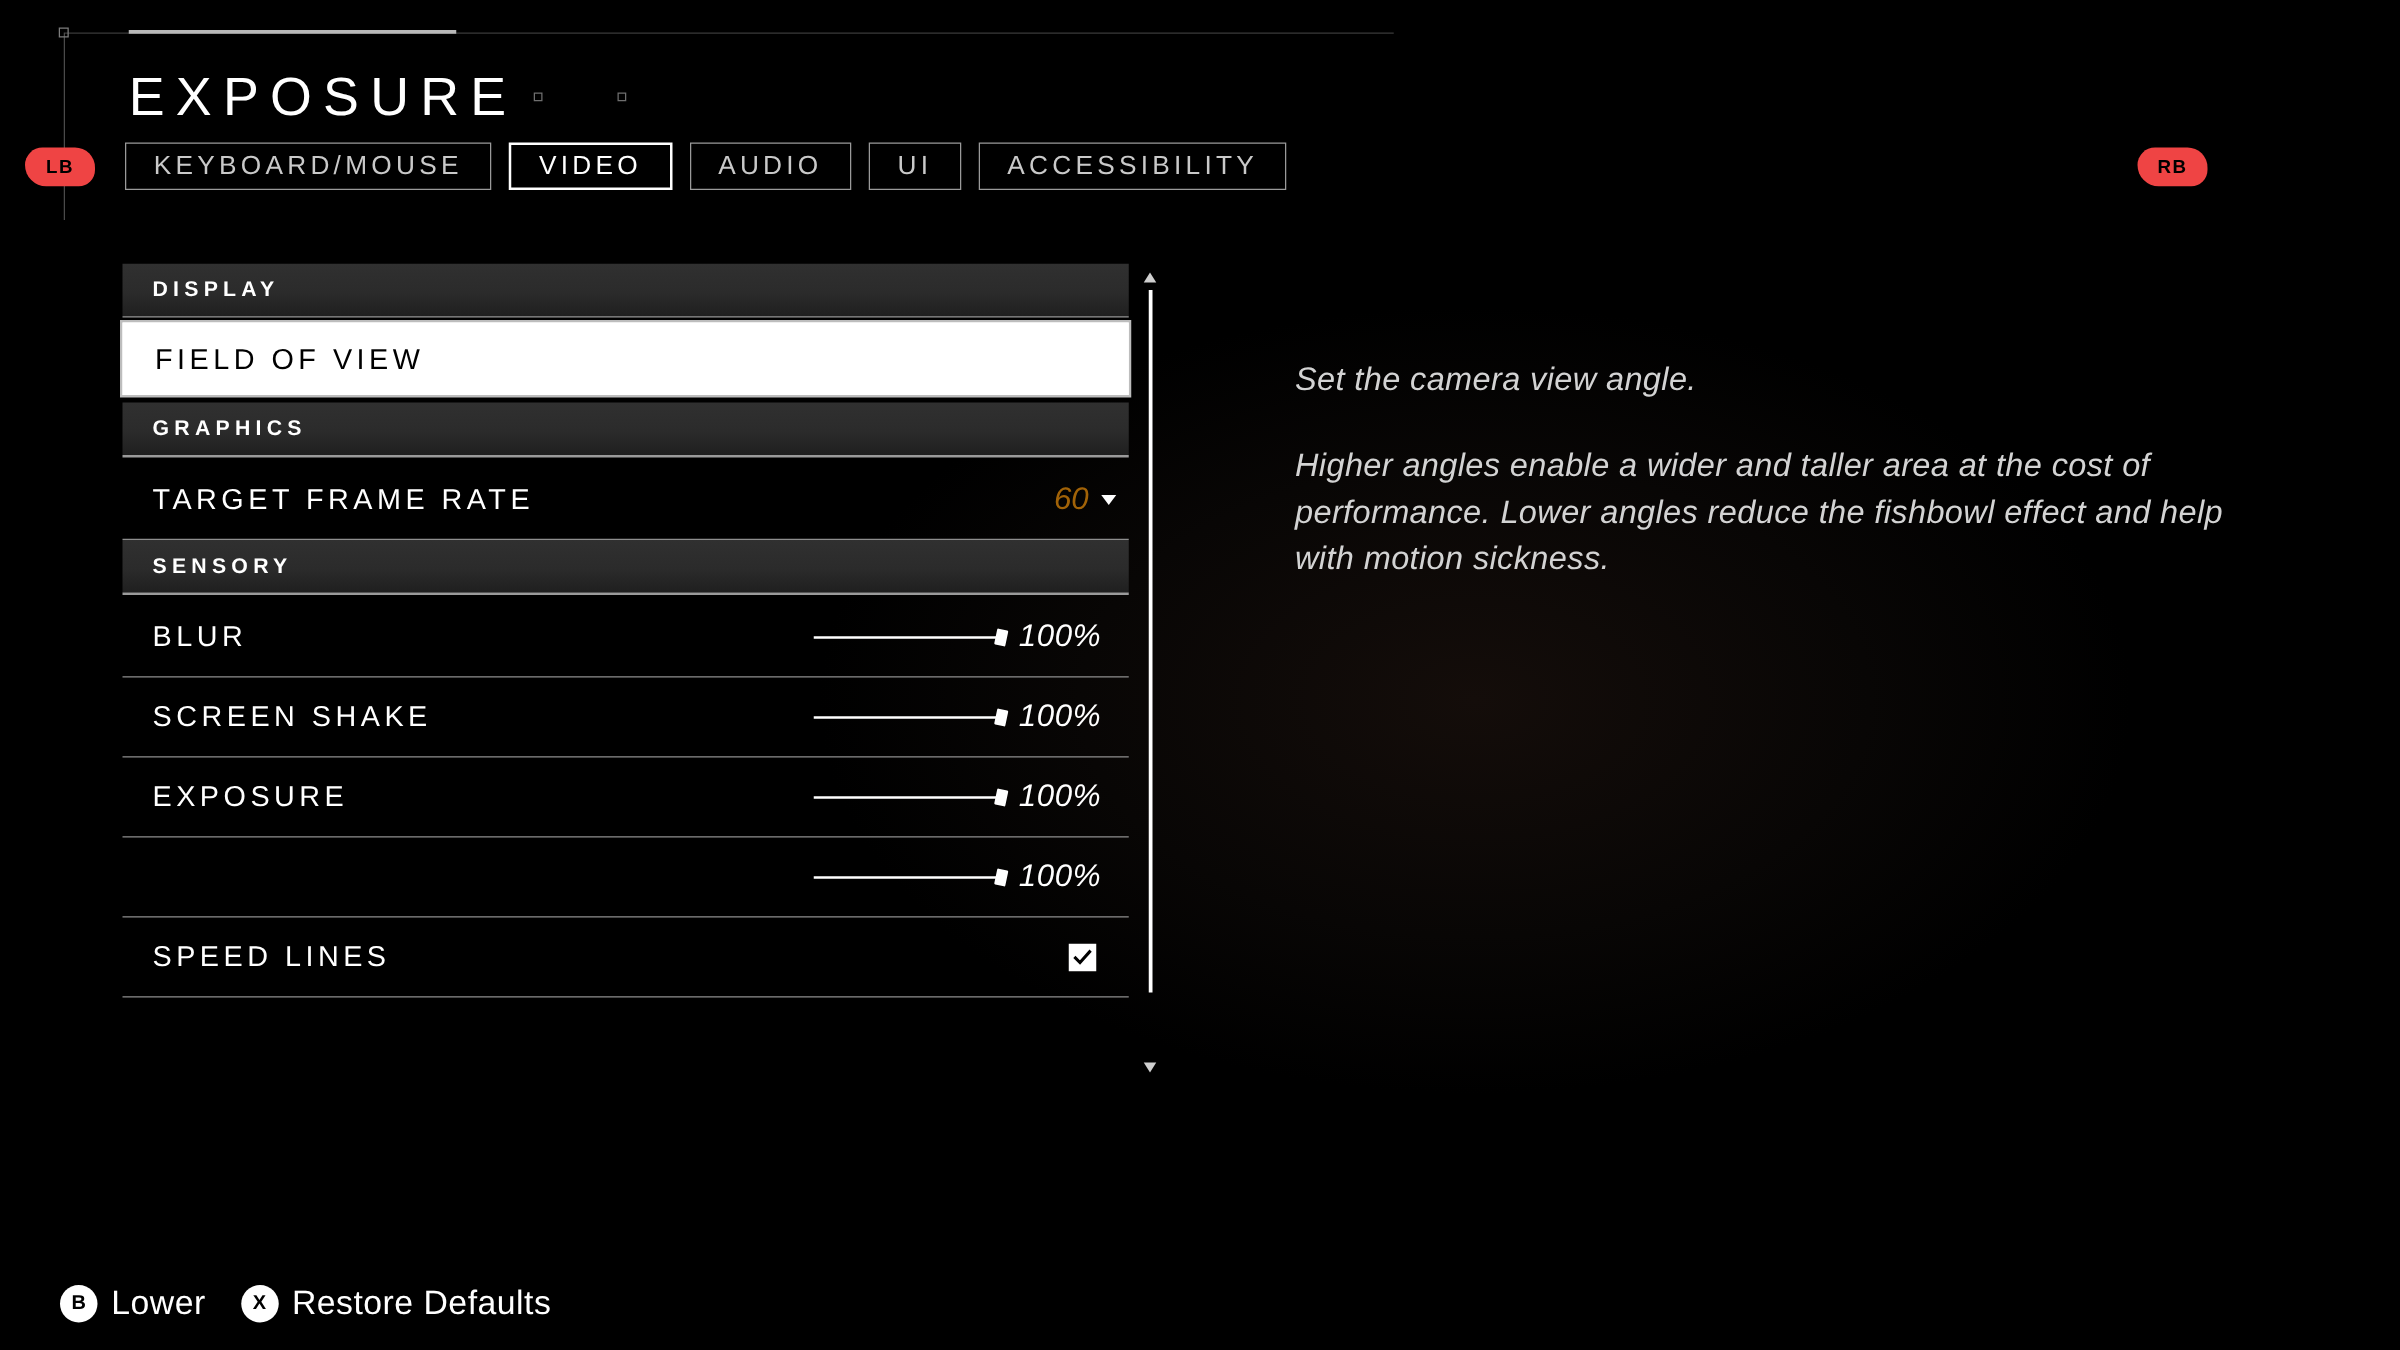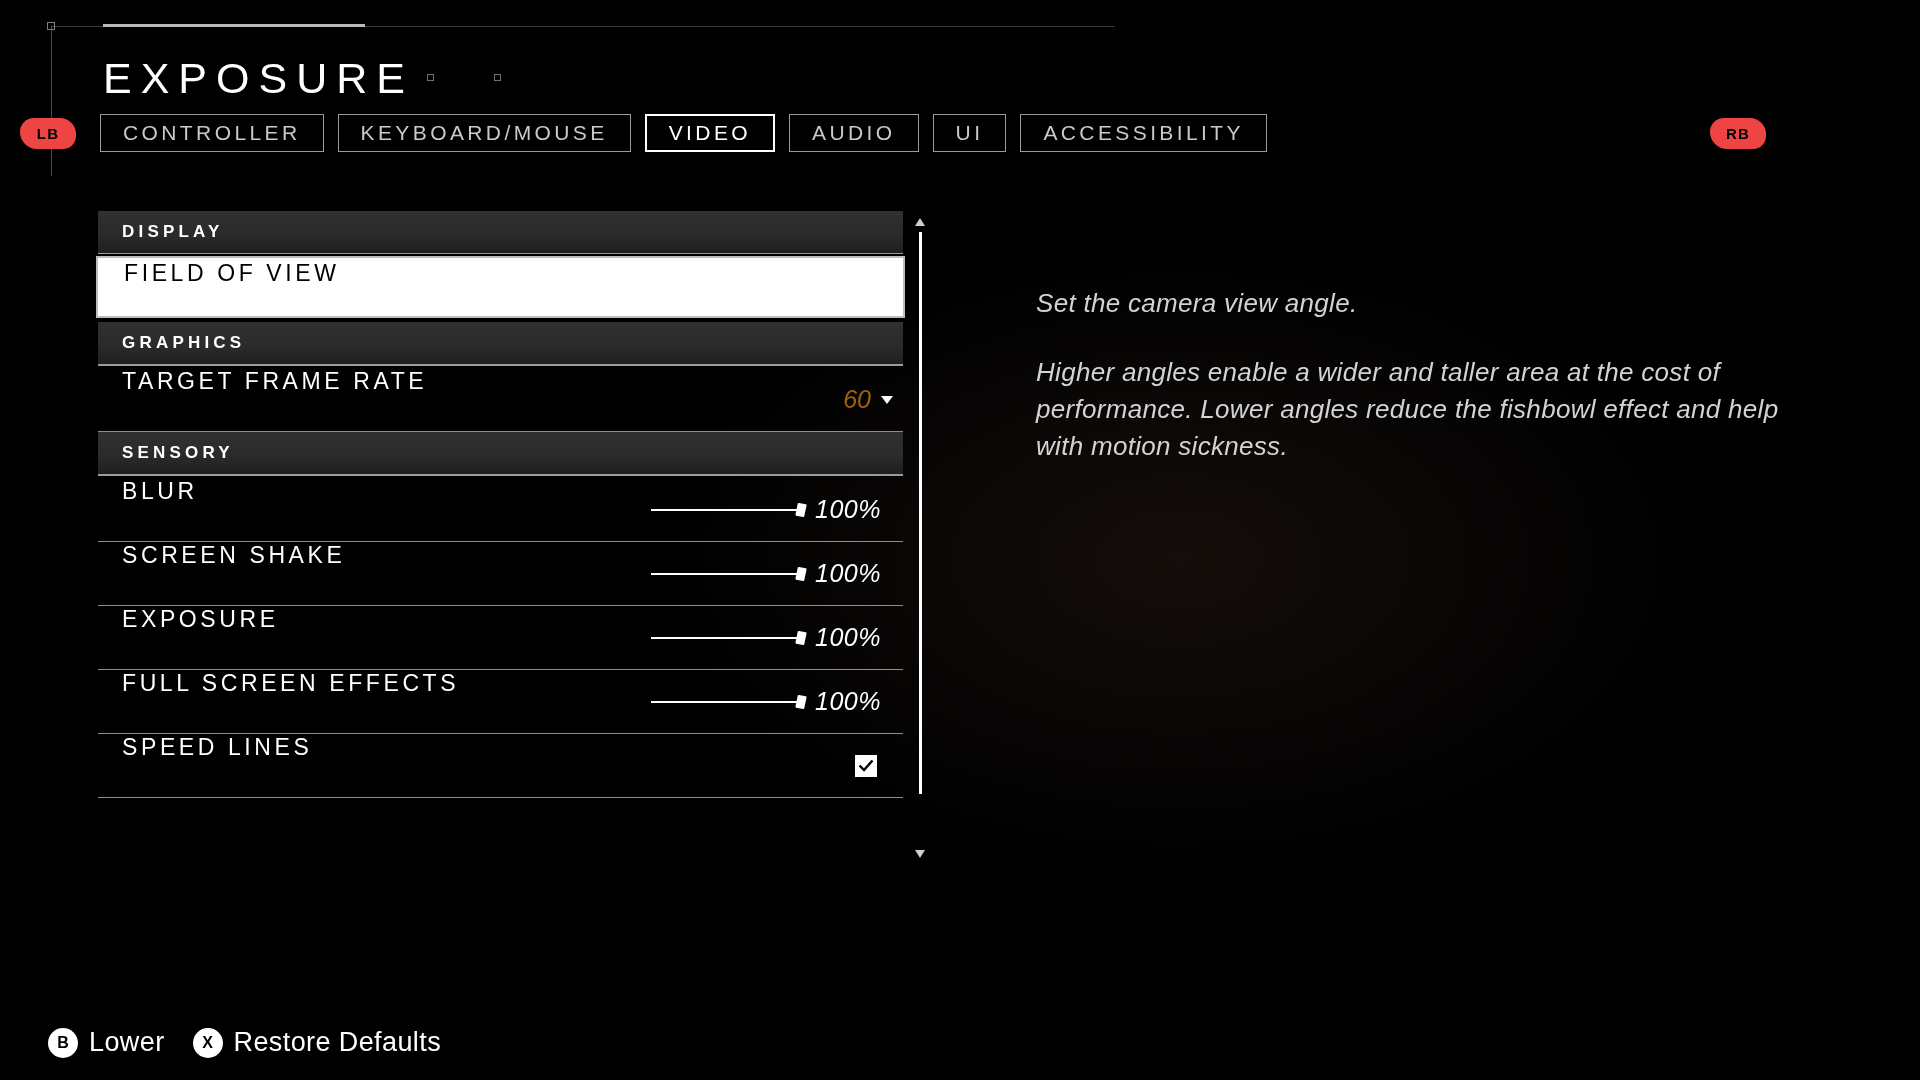--- a/index.html
+++ b/index.html
@@ -79,21 +79,21 @@
   .bumper.rb { left: 1710px; }
 
   
   .settings-panel {
     position: absolute; left: 98px; top: 211px;
     width: 805px;
   }
   .row {
     position: relative;
     height: 64px;
-    display: flex; 
+    display: flex; align-items: center;
   }
   .row-label {
     font-size: 23px; letter-spacing: 3.6px; color: #ffffff;
     padding-left: 24px; white-space: nowrap;
     font-weight: 400;
   }
   .section {
     height: 44px;
     background: linear-gradient(180deg, #303030 0%, #2b2b2b 55%, #1f1f1f 100%);
     border-bottom: 2px solid #9b9b9b;
@@ -234,21 +234,20 @@
 <div class="deco-sq"></div>
 <div class="title-dot d1"></div>
 <div class="title-dot d2"></div>
 
 <div class="page-title">EXPOSURE</div>
 
 <div class="bumper lb">LB</div>
 <div class="bumper rb">RB</div>
 
 <div class="tabs" id="tabs">
-    <div class="tab">CONTROLLER</div>
     <div class="tab">KEYBOARD/MOUSE</div>
     <div class="tab active">VIDEO</div>
     <div class="tab">AUDIO</div>
     <div class="tab">UI</div>
     <div class="tab">ACCESSIBILITY</div>
   </div>
 
 <div class="settings-panel" id="settings-panel">
     <div class="row section">
       <div class="row-label">DISPLAY</div>
@@ -295,21 +294,20 @@
       <div class="row-label">EXPOSURE</div>
       <div class="right">
         <div class="slider full">
           <div class="track"></div>
           <div class="knob" style="left: 100%;"></div>
         </div>
         <div class="value-text">100%</div>
       </div>
     </div>
     <div class="row item">
-      <div class="row-label">FULL SCREEN EFFECTS</div>
       <div class="right">
         <div class="slider full">
           <div class="track"></div>
           <div class="knob" style="left: 100%;"></div>
         </div>
         <div class="value-text">100%</div>
       </div>
     </div>
     <div class="row item">
       <div class="row-label">SPEED LINES</div>

